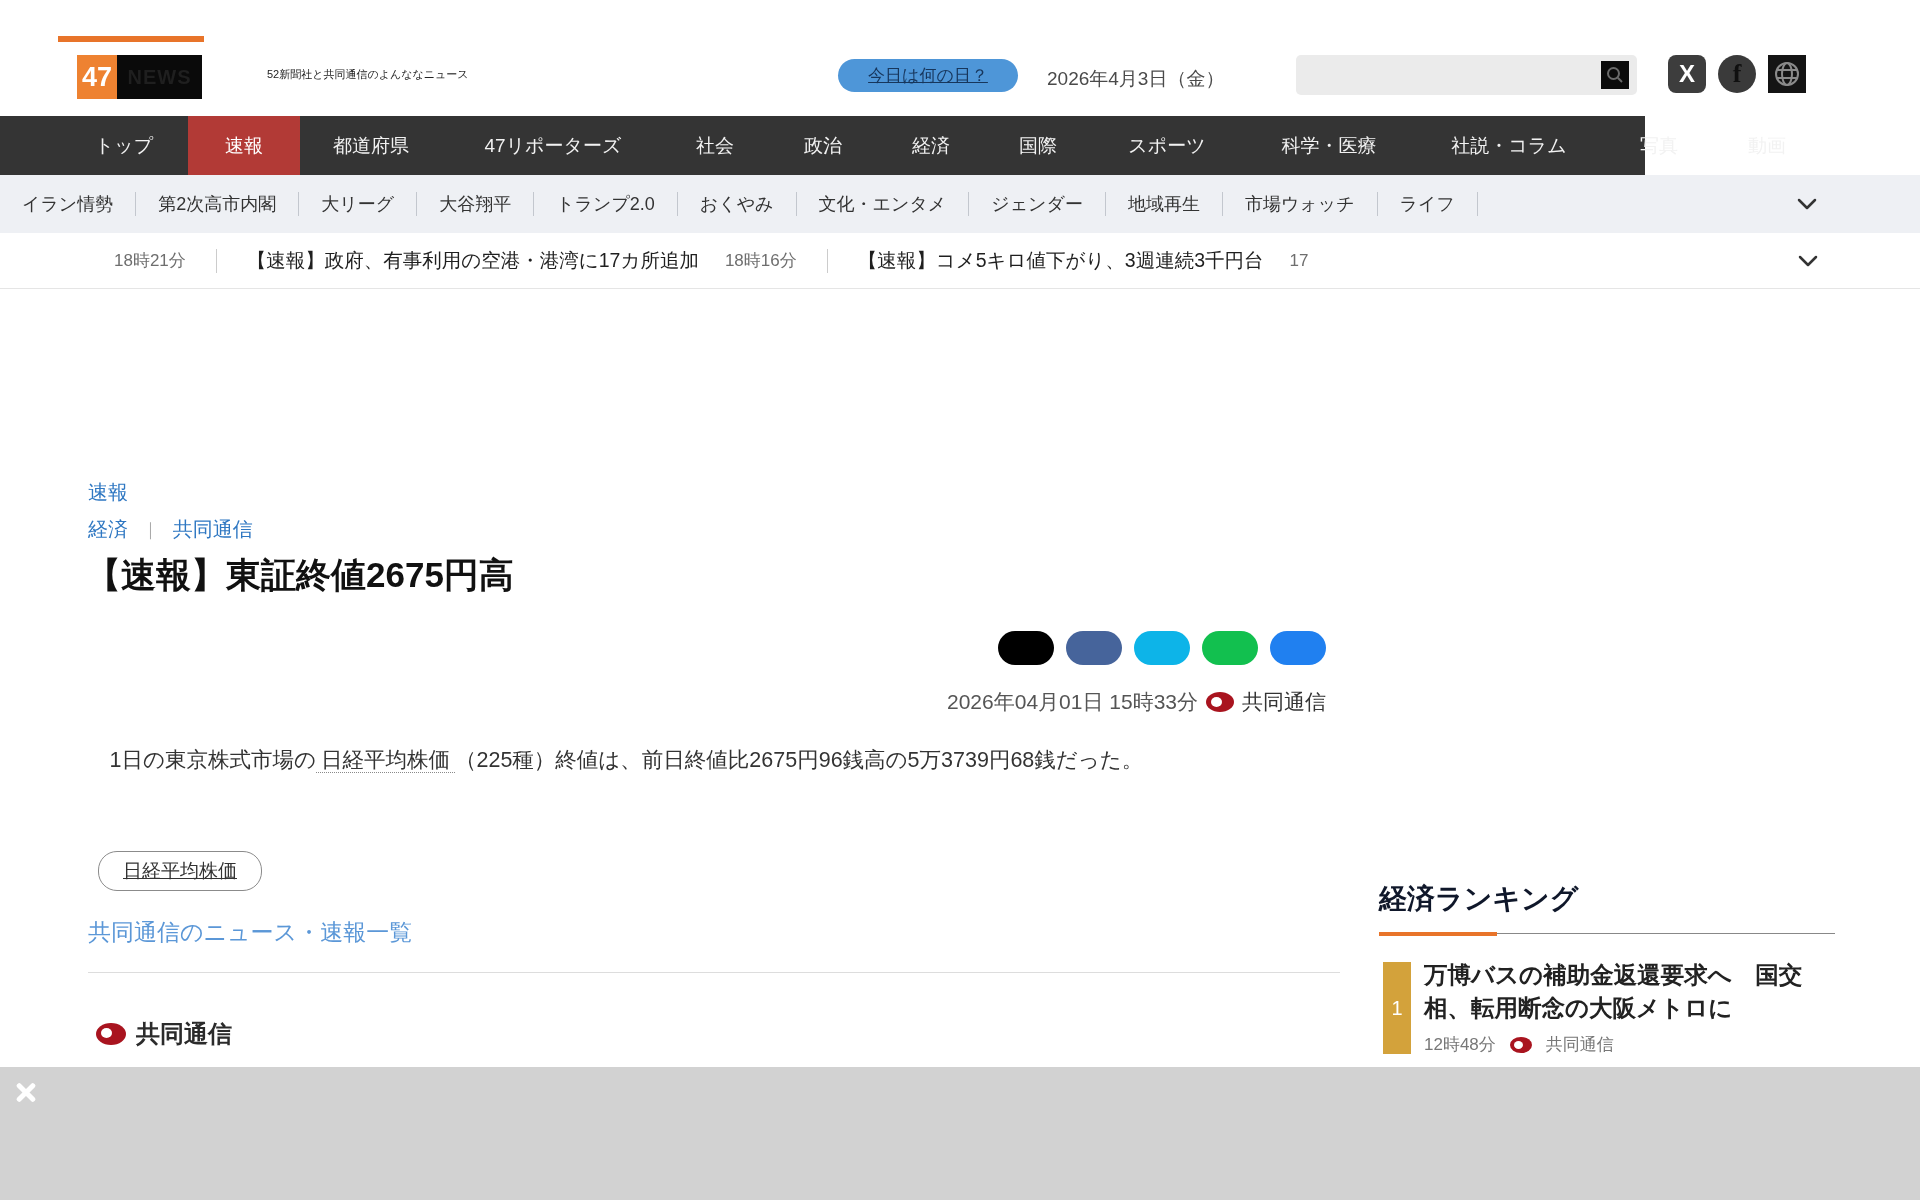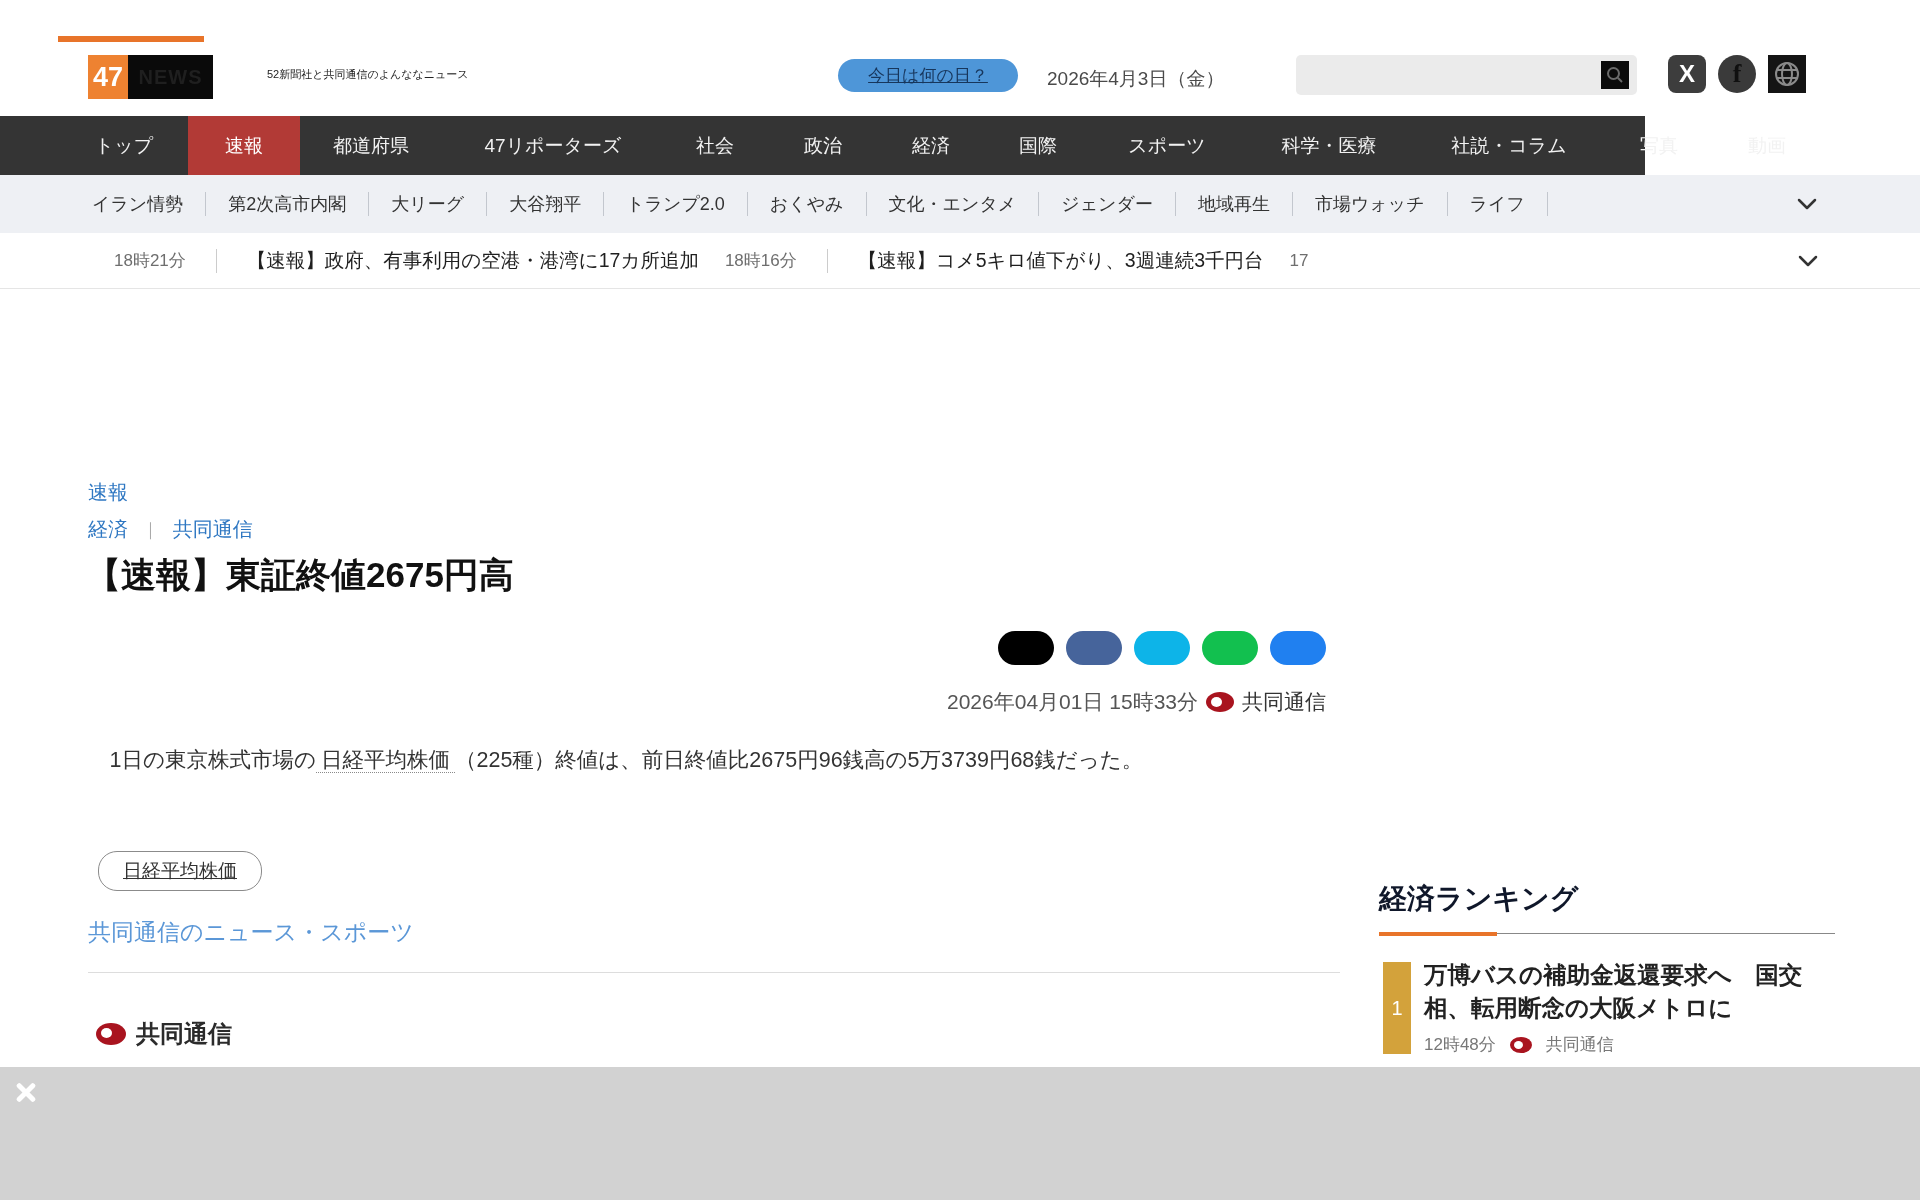--- a/index.html
+++ b/index.html
@@ -5,21 +5,21 @@
   * { margin:0; padding:0; box-sizing:border-box; }
   html,body { width:1920px; height:1200px; background:#fff; overflow:hidden;
     font-family:"Liberation Sans","DejaVu Sans",sans-serif; }
   .page { position:relative; width:1920px; height:1200px; background:#fff; }
 
   
   .header { position:absolute; top:0; left:0; width:1920px; height:116px; background:#fff; }
   .brand-bar { position:absolute; left:58px; top:36px; width:146px; height:6px; background:#e8742a; }
   .logo { position:absolute; left:77px; top:55px; display:flex; }
   .logo-47 { width:40px; height:44px; background:#ee8231; color:#fff; font-weight:bold;
-    font-size:27px; display:flex; align-items:center; justify-content:center;margin-left:11px; }
+    font-size:27px; display:flex; align-items:center; justify-content:center; }
   .logo-news { width:85px; height:44px; background:#0a0a0a; color:#1f1f1f; font-weight:bold;
     font-size:20px; display:flex; align-items:center; justify-content:center; letter-spacing:1px; }
   .tagline { position:absolute; left:267px; top:67px; font-size:11px; color:#222; }
   .today-btn { position:absolute; left:838px; top:59px; width:180px; height:33px; background:#4e96d8;
     border-radius:17px; border:none; display:flex; align-items:center; justify-content:center;
     font-size:17px; color:#17365c; text-decoration:underline; cursor:pointer; }
   .date { position:absolute; left:1047px; top:66px; font-size:19px; color:#4a4a4a; }
   .search-box { position:absolute; left:1296px; top:55px; width:341px; height:40px;
     background:#ebebeb; border-radius:5px; }
   .search-input { position:absolute; left:8px; top:0; width:290px; height:40px; border:none;
@@ -35,21 +35,21 @@
 
   
   .nav { position:absolute; top:116px; left:0; width:1645px; height:59px; background:#343434; }
   .nav-item { position:absolute; top:0; height:59px; display:flex; align-items:center;
     transform:translateX(-50%); color:#f2f2f2; font-size:19px; cursor:pointer; white-space:nowrap; }
   .nav-active { position:absolute; left:188px; top:0; width:112px; height:59px; background:#b23a36;
     display:flex; align-items:center; justify-content:center; color:#fff; font-size:19px; cursor:pointer; }
 
   
   .subnav { position:absolute; top:175px; left:0; width:1920px; height:58px; background:#eef0f4;
-    display:flex; align-items:center; padding-left:70px; }
+    display:flex; align-items:center; }
   .subnav-item { padding:0 22px; font-size:18px; color:#333; border-right:1px solid #c3c7ce;
     line-height:24px; cursor:pointer; white-space:nowrap; }
   .subnav-more { position:absolute; left:1796px; top:21px; cursor:pointer; }
 
   
   .ticker { position:absolute; top:233px; left:0; width:1920px; height:56px; background:#fff;
     border-bottom:1px solid #e5e5e5; display:flex; align-items:center; padding-left:88px; }
   .ticker-label { font-size:19.5px; color:#1f1f1f; font-weight:500; cursor:pointer; white-space:nowrap; }
   .ticker-time { font-size:17px; color:#6e6e6e; margin-left:26px; white-space:nowrap; }
   .ticker-sep { width:1px; height:24px; background:#ccc; margin:0 30px; }
@@ -212,21 +212,21 @@
   <div class="meta-row">
     <span class="pub-date">2026年04月01日 15時33分</span>
     <span class="kyodo-mark"></span>
     <span class="meta-agency">共同通信</span>
   </div>
 
   <p class="body-text"><span>　1日の東京株式市場の</span><a class="body-link">日経平均株価</a><span>（225種）終値は、前日終値比2675円96銭高の5万3739円68銭だった。</span></p>
 
   <a class="tag-pill">日経平均株価</a>
 
-  <a class="list-link">共同通信のニュース・スポーツ</a>
+  <a class="list-link">共同通信のニュース・速報一覧</a>
 
   <div class="article-hr"></div>
 
   <div class="kyodo-footer">
     <span class="kyodo-mark"></span>
     <span class="kyodo-footer-name">共同通信</span>
   </div>
 
   <h2 class="sb-heading">経済ランキング</h2>
   <div class="sb-rule">

